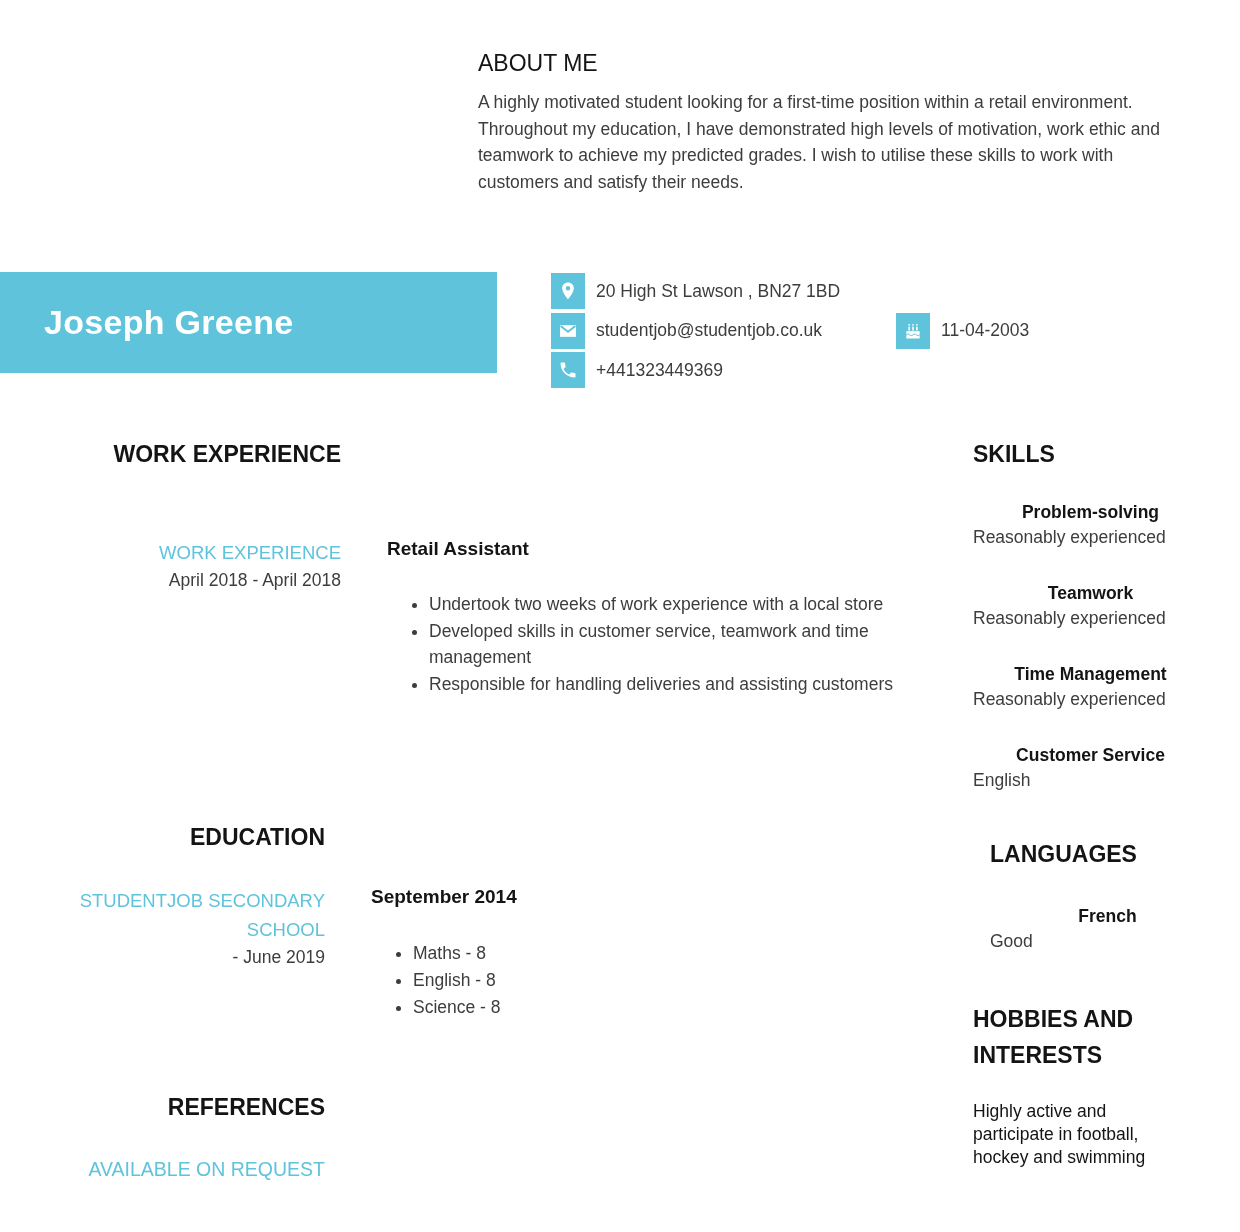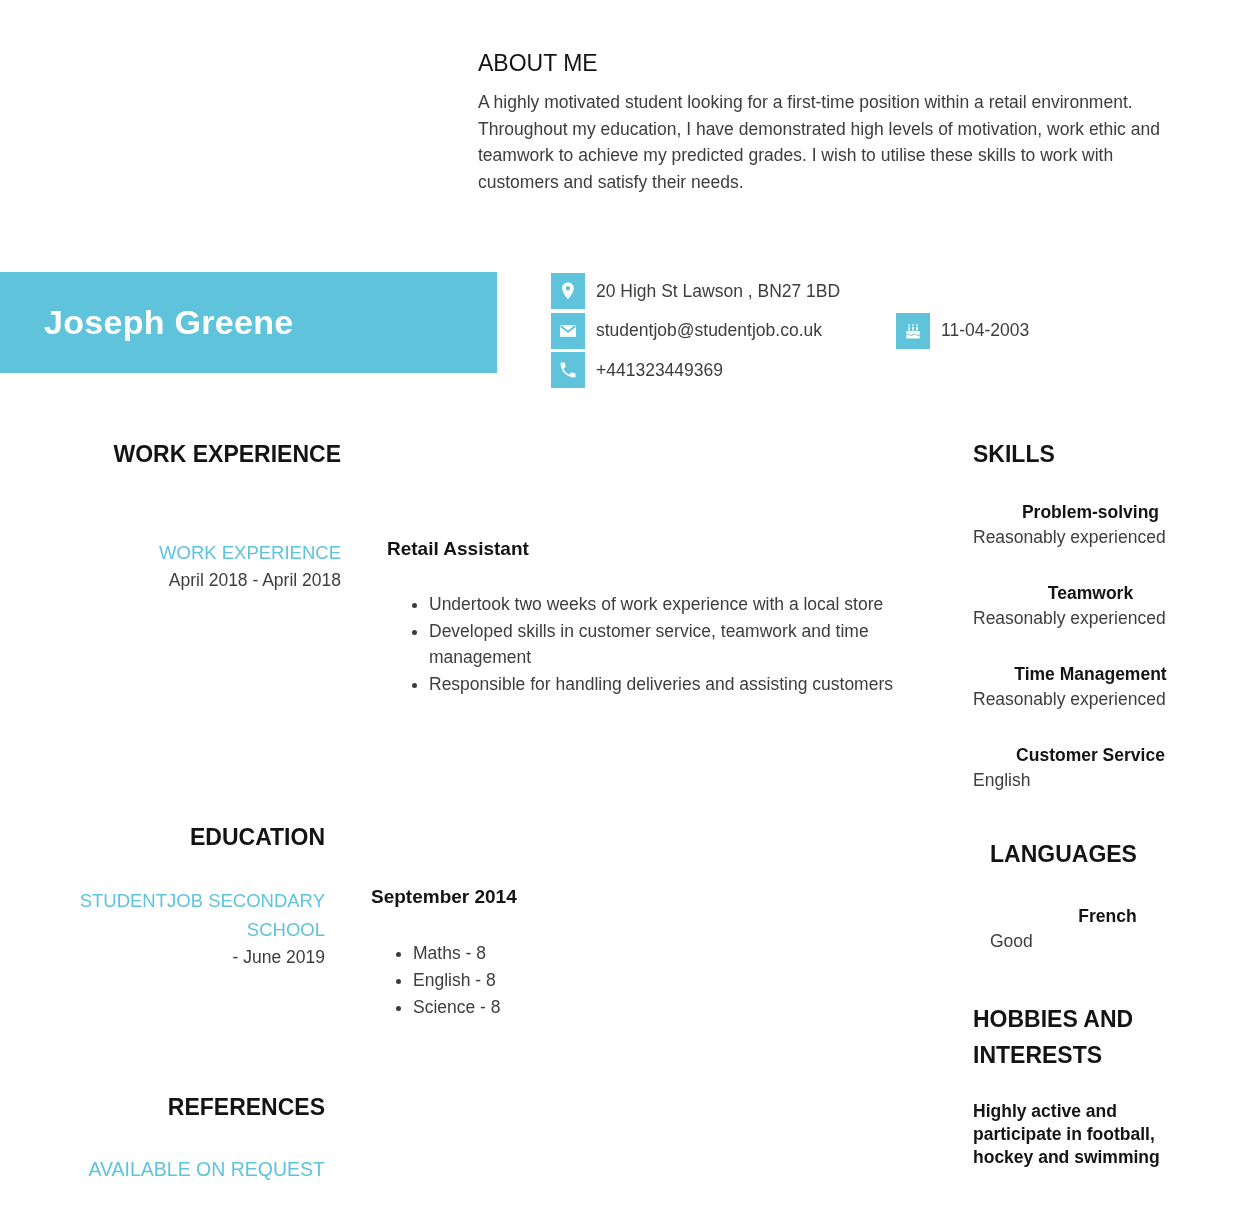--- a/index.html
+++ b/index.html
@@ -75,21 +75,21 @@
   .languages { position: absolute; left: 973px; top: 841px; width: 235px; margin-left: 17px; }
   .hobbies   { position: absolute; left: 973px; top: 1001px; width: 235px; }
 
   .skill-item { margin-top: 33px; }
   .skills .skill-item:first-of-type { margin-top: 36px; }
   .languages .skill-item { margin-top: 37px; }
   .skill-name { font-size: 17.5px; font-weight: 700; color: var(--head); line-height: 23px; text-align: center; }
   .skill-level { font-size: 17.5px; color: var(--text); line-height: 24px; margin-top: 1px; }
 
   .hobbies .sec-head { line-height: 36px; }
-  .hobbies-text { margin-top: 27px; width: 215px; font-size: 17.5px; font-weight: 700; color: var(--head); line-height: 23px; }
+  .hobbies-text { margin-top: 27px; width: 215px; font-size: 17.5px; font-weight: 400; color: var(--head); line-height: 23px; }
 </style>
 </head>
 <body>
 
 <div class="page">
 
   <section class="about">
     <div class="about-title">ABOUT ME</div>
     <p class="about-text">A highly motivated student looking for a first-time position within a retail environment. Throughout my education, I have demonstrated high levels of motivation, work ethic and teamwork to achieve my predicted grades. I wish to utilise these skills to work with customers and satisfy their needs.</p>
   </section>

